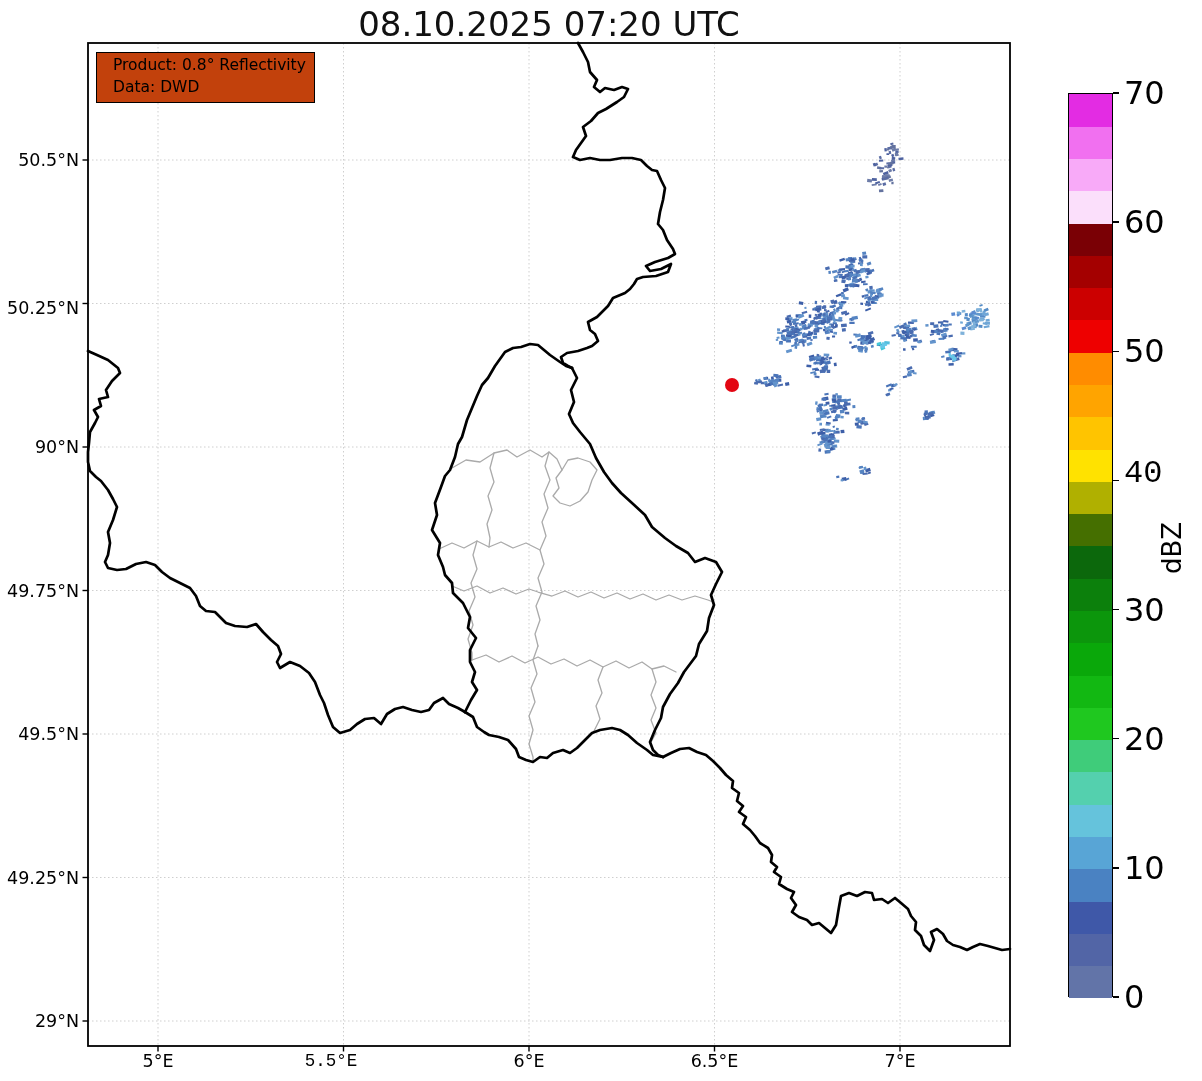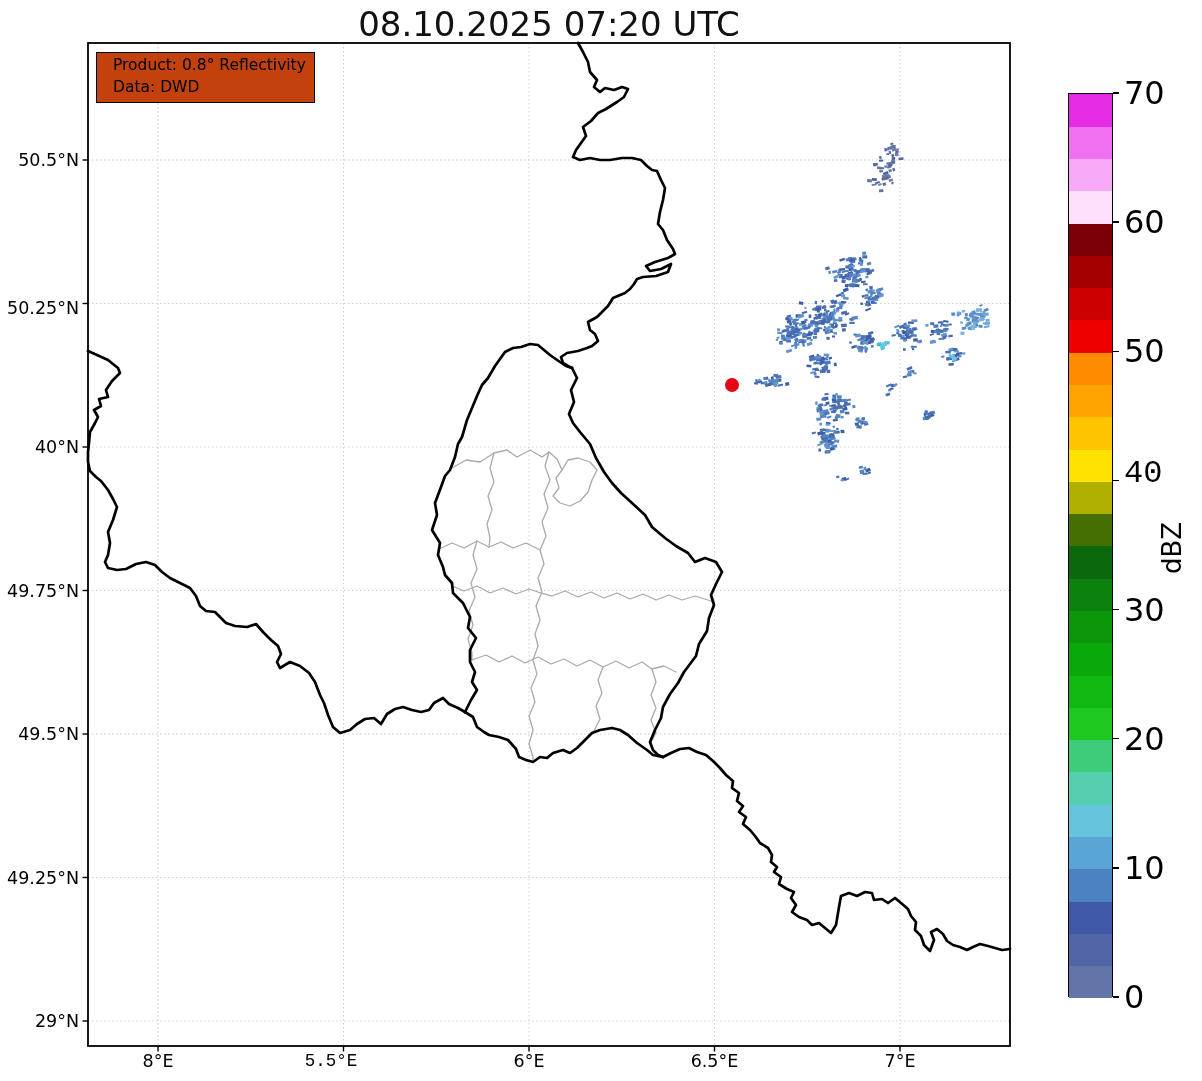--- a/index.html
+++ b/index.html
@@ -954,30 +954,30 @@
       <line x1="82.5" y1="877.5" x2="88" y2="877.5" stroke="#000" stroke-width="1.4"></line>
       <line x1="82.5" y1="1021" x2="88" y2="1021" stroke="#000" stroke-width="1.4"></line>
     </svg>
 
   <div id="info-box">
     <div>Product: 0.8° Reflectivity</div>
     <div>Data: DWD</div>
   </div>
 
   <div id="xtick-labels">
-      <div class="xtick-label" style="left: 103px;">8°E</div>
+      <div class="xtick-label" style="left: 103px;">5°E</div>
       <div class="xtick-label" style="left: 276px; font-family: Liberation Mono, monospace;">5.5°E</div>
       <div class="xtick-label" style="left: 474px;">6°E</div>
       <div class="xtick-label" style="left: 659.5px;">6.5°E</div>
       <div class="xtick-label" style="left: 845px;">7°E</div>
     </div>
   <div id="ytick-labels">
       <div class="ytick-label" style="top: 148px;">50.5°N</div>
       <div class="ytick-label" style="top: 296px;">50.25°N</div>
-      <div class="ytick-label" style="top: 435px;">40°N</div>
+      <div class="ytick-label" style="top: 435px;">90°N</div>
       <div class="ytick-label" style="top: 578.5px;">49.75°N</div>
       <div class="ytick-label" style="top: 722px;">49.5°N</div>
       <div class="ytick-label" style="top: 865.5px;">49.25°N</div>
       <div class="ytick-label" style="top: 1009px;">29°N</div>
     </div>
 
   <div id="colorbar" style="left: 1068px; top: 93px; width: 45px; height: 904px;">
     <div id="colorbar-bands">
         <div class="cb-band" style="top: 871.714px; height: 32.7857px; background: rgb(98, 116, 168);"></div>
         <div class="cb-band" style="top: 839.429px; height: 32.7857px; background: rgb(82, 101, 166);"></div>

